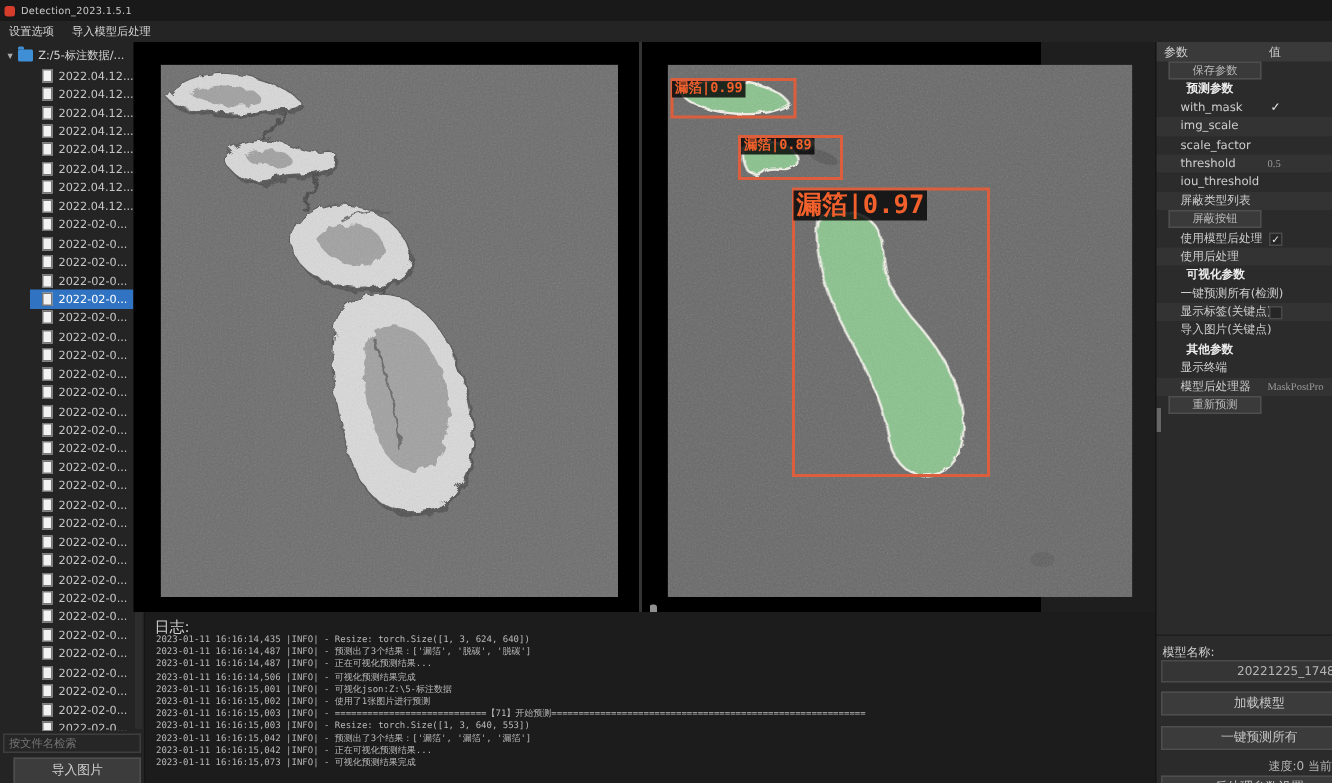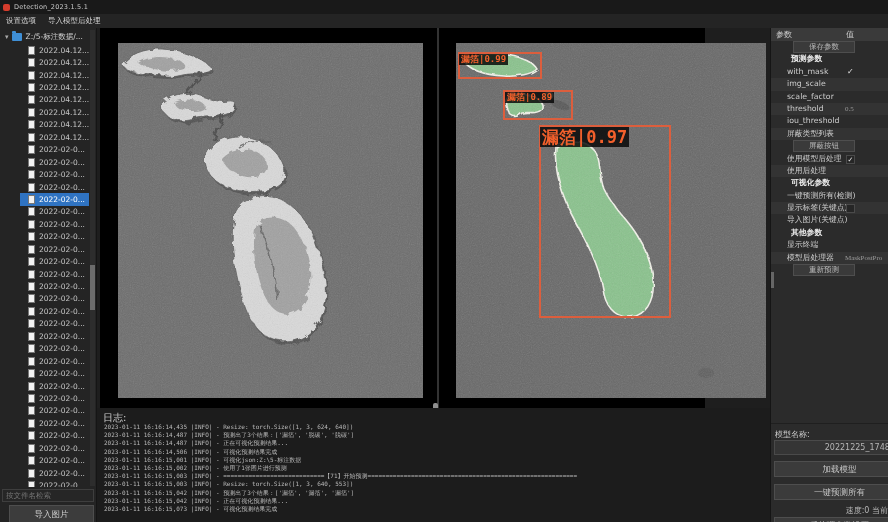--- a/index.html
+++ b/index.html
@@ -23,21 +23,21 @@
   .tree-item.selected{background:#2f73c2}
   .tree-item.selected .tree-item-label{color:#fff}
   .file-icon{width:7px;height:9px;background:#f2f2f2;border:1px solid #777;flex:none}
   .tree-item-label{font-size:7.5px;color:#c6c6c6}
   .tree-scrollbar{position:absolute;right:1px;top:2px;width:5px;bottom:36px;background:#2d2d2d}
   .tree-thumb{position:absolute;left:0;top:235px;width:5px;height:45px;background:#6b6b6b}
   .search-input{position:absolute;left:2px;right:2px;top:461px;height:13px;background:#262626;border:1px solid #3e3e3e;color:#bbb;font-size:7.5px;padding:0 3px;font-family:inherit}
   .search-input::placeholder{color:#757575}
   .import-btn{position:absolute;left:9px;right:2px;top:477px;height:20px;background:#3c3c3c;border:1px solid #4e4e4e;color:#cfcfcf;font-size:8.5px;text-align:center;line-height:16px}
   
-  .main{position:absolute;left:100px;top:28px;width:605px;height:380px;background:#000}
+  .main{position:absolute;left:89px;top:28px;width:605px;height:380px;background:#000}
   .img-panel{position:absolute;overflow:hidden}
   .img-left{left:18px;top:15px;width:305px;height:355px}
   .img-right{left:356px;top:15px;width:310px;height:355px}
   .v-divider{position:absolute;left:337px;top:0;width:2px;height:380px;background:#333}
   .splitter-grip{position:absolute;left:433px;top:403px;width:5px;height:14px;background:#909090;border-radius:2px}
   .detection-overlay{position:absolute;left:0;top:0;right:0;bottom:0}
   .det-box{position:absolute;border:2px solid #dc5e3d}
   .det-label{position:absolute;background:rgba(5,5,5,.82);color:#f2602c;font-family:"DejaVu Sans Mono","Liberation Mono",monospace;font-weight:bold;padding:0 2px;white-space:nowrap;line-height:1.18}
   
   .log-panel{position:absolute;left:97px;top:408px;width:673px;height:114px;background:#1c1c1c;overflow:hidden}
@@ -50,21 +50,21 @@
   .p-h-param{position:absolute;left:5px;line-height:13px}
   .p-h-value{position:absolute;left:75px;line-height:13px}
   .params-table{position:absolute;left:0;top:13px;right:0}
   .p-row{position:relative;height:12.4px;line-height:12.4px;font-size:7.8px;color:#cdcdcd;white-space:nowrap}
   .p-row.p-section{font-weight:bold;color:#ededed;padding-left:20px}
   .p-row.stripe{background:#333}
   .p-label{padding-left:16px}
   .p-value{position:absolute;left:74px;right:1px;color:#9a9a9a;font-family:Liberation Serif, serif;font-size:7px;overflow:hidden}
   .p-check{position:absolute;left:76px;top:0;color:#e3e3e3;font-size:8px}
   .p-cb{position:absolute;left:75px;top:2px;width:9px;height:9px;background:#262626;border:1px solid #4a4a4a;line-height:8px;text-align:center;font-size:7px;color:#e8e8e8}
-  .p-btn{display:inline-block;margin-left:22px;min-width:62px;padding:0 5px;background:#3a3a3a;border:1px solid #4e4e4e;text-align:center;font-size:7.5px;line-height:10px;color:#b9b9b9;vertical-align:middle}
+  .p-btn{display:inline-block;margin-left:8px;min-width:62px;padding:0 5px;background:#3a3a3a;border:1px solid #4e4e4e;text-align:center;font-size:7.5px;line-height:10px;color:#b9b9b9;vertical-align:middle}
   .panel-thumb{position:absolute;left:0;top:244px;width:3px;height:16px;background:#666}
   .model-section{position:absolute;left:0;right:0;top:395px;height:99px;border-top:1px solid #1f1f1f}
   .model-label{position:absolute;left:4px;top:5px;font-size:8px;color:#cfcfcf}
   .model-field{position:absolute;left:3px;right:3px;top:16px;height:15px;background:#353535;border:1px solid #4a4a4a;font-size:8px;color:#b5b5b5;text-align:right;line-height:13px;padding:0 4px}
   .m-btn{position:absolute;left:3px;right:3px;height:16px;background:#3b3b3b;border:1px solid #4e4e4e;text-align:center;color:#c6c6c6;font-size:8.5px;line-height:15px}
   .m-btn.load{top:37px}
   .m-btn.predict{top:60px}
   .status-text{position:absolute;right:4px;top:81px;font-size:8px;color:#b5b5b5;white-space:nowrap}
   .m-btn.bottom-cut{top:93px}
 </style>

